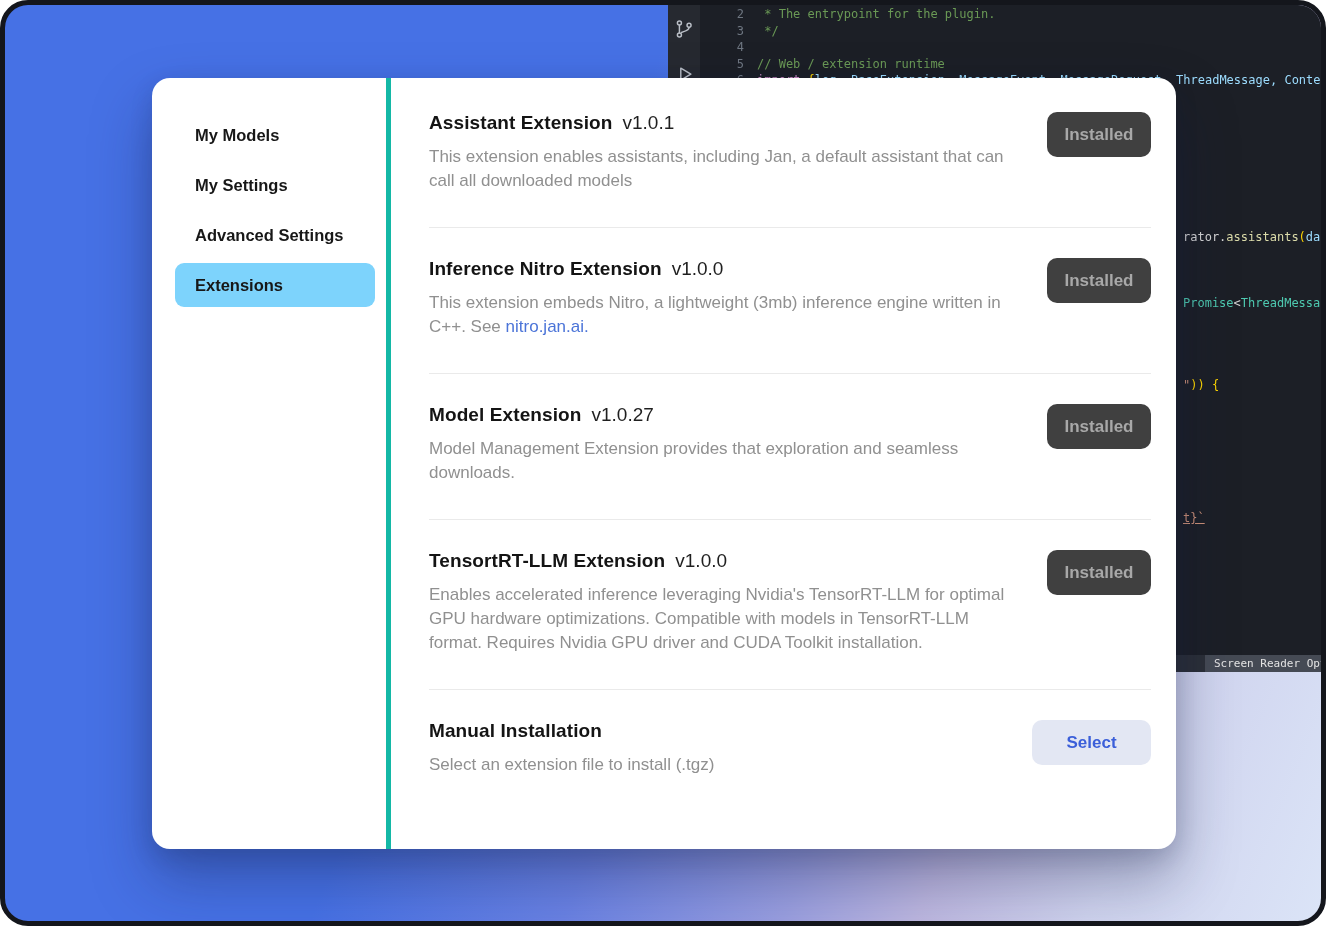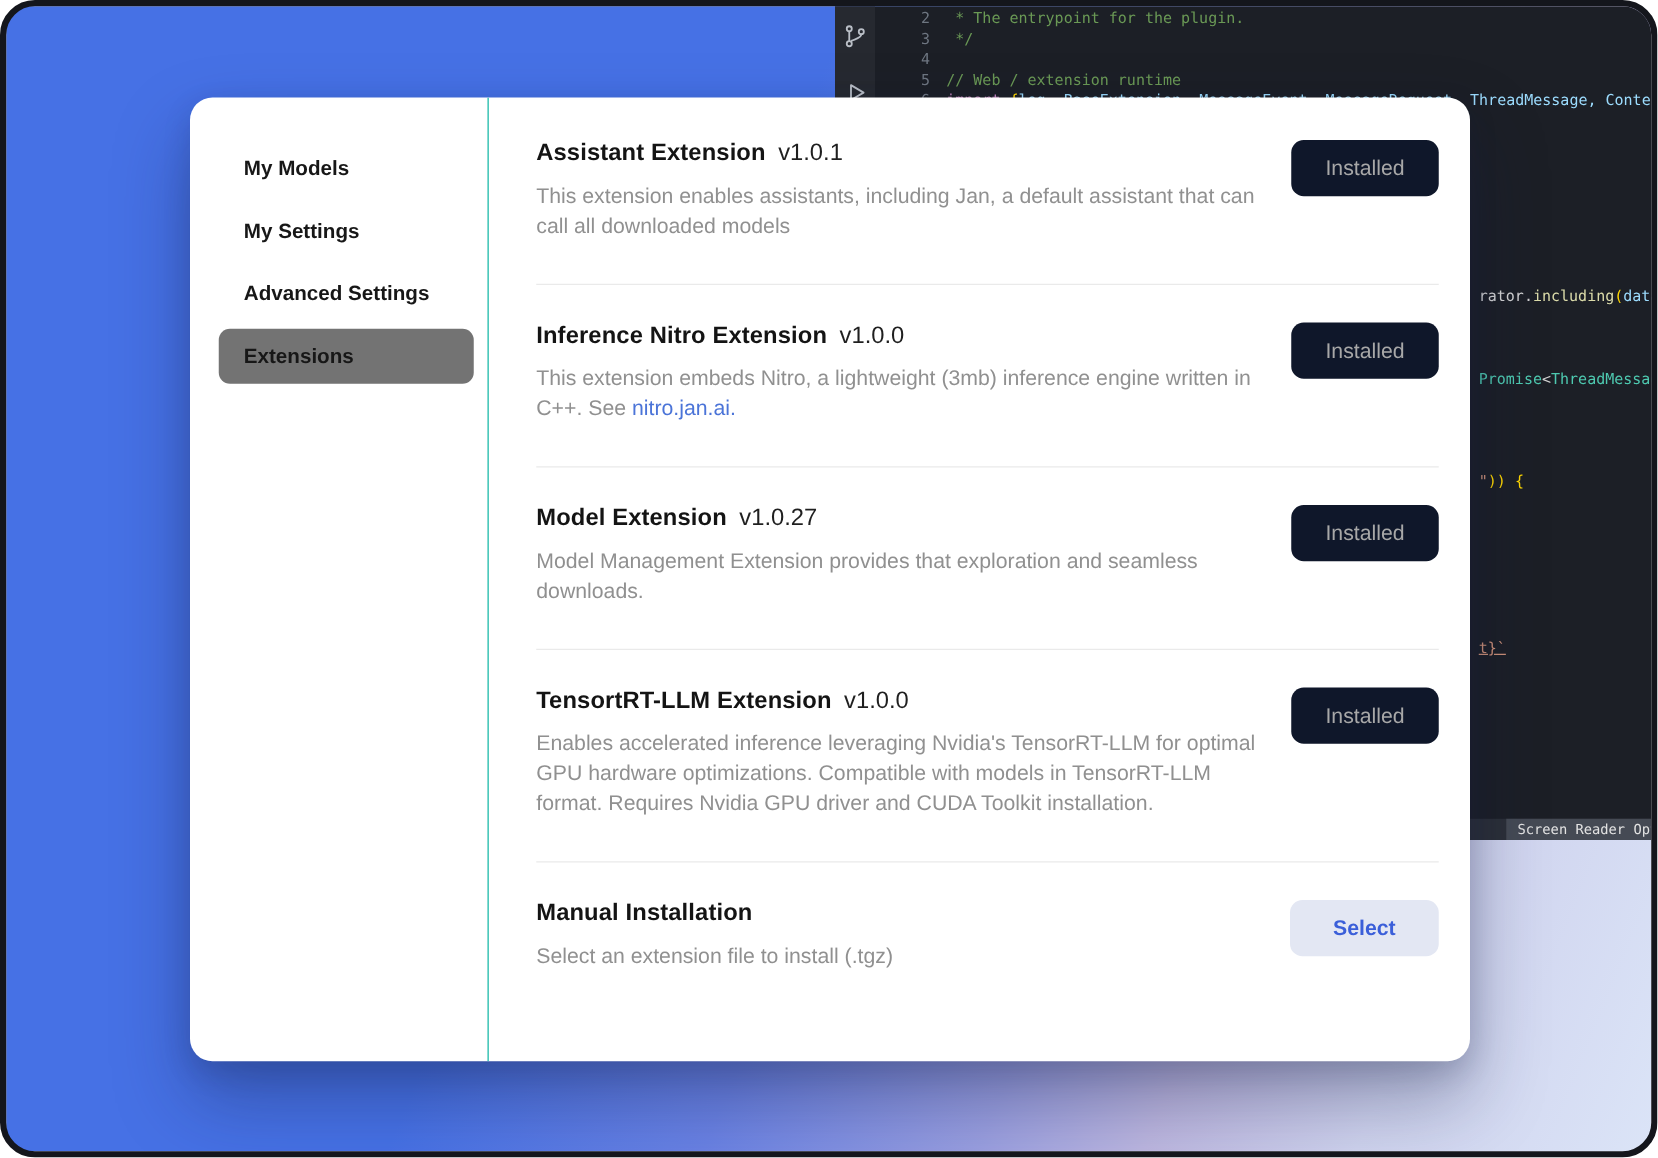--- a/index.html
+++ b/index.html
@@ -32,37 +32,37 @@
   .tok-str{color:#ce9178;}
   .code-frag{position:absolute;left:515px;white-space:pre;}
   .frag-underline{text-decoration:underline;}
   .status-bar{position:absolute;left:0;right:0;bottom:0;height:17px;background:#2b2f37;color:#d7d7d7;font-size:11px;line-height:17px;}
   .status-left{position:absolute;left:515px;top:12px;}
   .status-tab{position:absolute;left:537px;right:0;top:0;background:#454a54;padding:0 9px;white-space:nowrap;overflow:hidden;color:#e3e3e3;}
 
   
   .modal{position:absolute;left:147px;top:73px;width:1024px;height:771px;background:#ffffff;border-radius:18px;
          box-shadow:0 30px 60px rgba(20,30,70,.35),0 8px 22px rgba(20,30,70,.16);display:flex;overflow:hidden;}
-  .sidebar{width:239px;box-sizing:border-box;border-right:1px solid #14b8a6;padding:35px 11px 0 23px;flex:0 0 auto;}
+  .sidebar{width:239px;box-sizing:border-box;border-right:5px solid #14b8a6;padding:35px 11px 0 23px;flex:0 0 auto;}
   .side-item{height:44px;border-radius:9px;display:flex;align-items:center;padding-left:20px;margin-bottom:6px;
              font-size:16.5px;font-weight:700;color:#171717;cursor:pointer;}
-  .side-item.active{background:#737373;}
+  .side-item.active{background:#7dd3fc;}
 
   .content{flex:1;box-sizing:border-box;padding:0 25px 12px 38px;}
   .ext-row{display:flex;justify-content:space-between;align-items:flex-start;padding:30px 0 34px;border-bottom:1px solid #eaeaea;}
   .ext-row.first{padding-top:34px;}
   .ext-row.last{border-bottom:none;padding-bottom:20px;}
   .ext-info{max-width:585px;}
   .ext-title-line{display:flex;align-items:baseline;}
   .ext-title{font-size:19px;font-weight:700;color:#141414;letter-spacing:.1px;}
   .ext-version{font-size:19px;font-weight:400;color:#1f1f1f;margin-left:10px;}
   .ext-desc{margin-top:11px;font-size:17px;line-height:24px;color:#909090;}
   .ext-link{color:#4b74d8;cursor:pointer;text-align:center;}
   .btn{height:45px;border:none;border-radius:10px;font-family:"Liberation Sans",sans-serif;font-size:17px;cursor:pointer;flex:0 0 auto;}
-  .btn-installed{width:118px;background:#0f172a;color:#a8a8a8;font-weight:400;}
+  .btn-installed{width:104px;background:#404040;color:#a8a8a8;font-weight:700;}
   .btn-select{width:119px;background:#e3e7f3;color:#3b5fd9;font-weight:700;}
 </style>
 </head>
 <body>
 
 <div class="window">
 
   <div class="editor">
     <div class="activity-bar">
       <div class="activity-icon" style="top:11px;">
@@ -98,21 +98,21 @@
       <div class="code-line">
         <span class="gutter">5</span>
         <span class="code-text tok-comment">// Web / extension runtime</span>
       </div>
       <div class="code-line">
         <span class="gutter">6</span>
         <span class="code-text"><span class="tok-kw">import </span><span class="tok-brace">{</span><span class="tok-id">log, BaseExtension, MessageEvent, MessageRequest, ThreadMessage, ContentType</span></span>
       </div>
     </div>
 
-    <div class="code-frag" style="top:225px;"><span class="tok-plain">rator.</span><span class="tok-method">including</span><span class="tok-brace">(</span><span class="tok-id">data</span></div>
+    <div class="code-frag" style="top:225px;"><span class="tok-plain">rator.</span><span class="tok-method">assistants</span><span class="tok-brace">(</span><span class="tok-id">data</span></div>
     <div class="code-frag" style="top:291px;"><span class="tok-type">Promise</span><span class="tok-plain">&lt;</span><span class="tok-type">ThreadMessage</span></div>
     <div class="code-frag" style="top:373px;"><span class="tok-str">"</span><span class="tok-brace">)) {</span></div>
     <div class="code-frag" style="top:506px;"><span class="tok-str frag-underline">t}`</span></div>
 
     <div class="status-bar">
       <span class="status-left">go</span>
       <span class="status-tab">Screen Reader Optimized</span>
     </div>
   </div>
 

